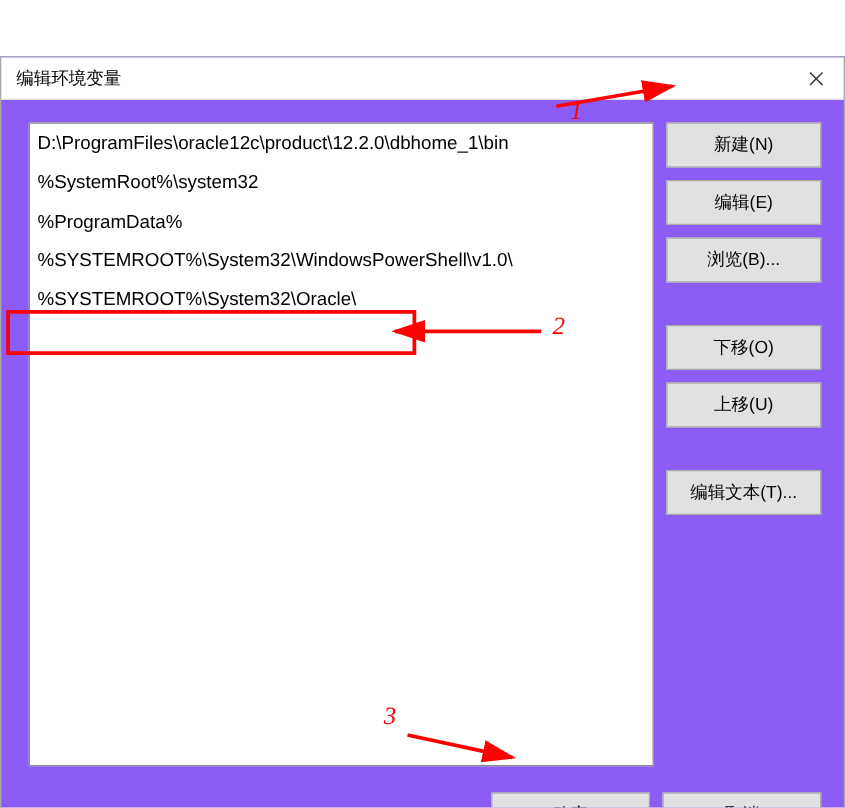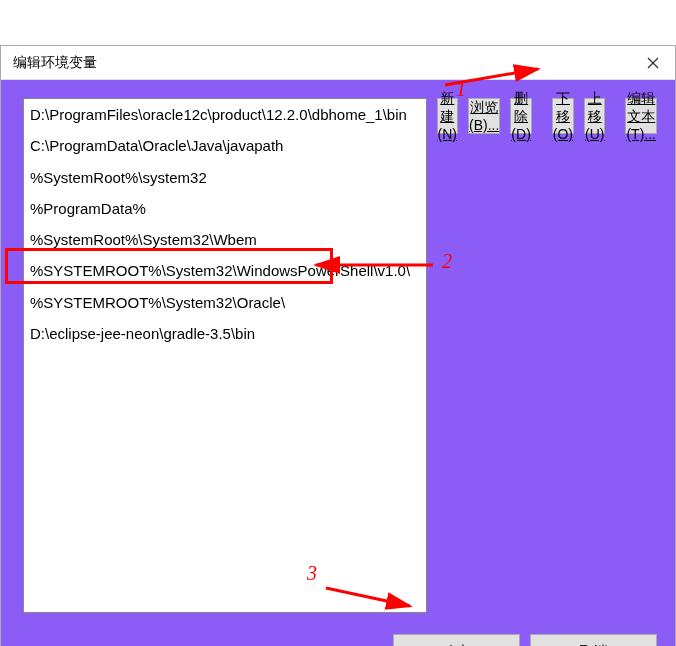--- a/index.html
+++ b/index.html
@@ -61,23 +61,22 @@
       padding: 4px 6px;
       font-size: 15px;
       color: #000;
       cursor: default;
       white-space: nowrap;
       line-height: 1.55;
     }
     .side-buttons {
       flex: 1;
       display: flex;
-      flex-direction: row;
+      flex-direction: column;
       gap: 10px;
-      text-decoration: underline;
     }
     .btn {
       height: 36px;
       border: 1px solid #aaa;
       background: #e1e1e1;
       font-size: 14px;
       font-family: inherit;
       cursor: pointer;
       display: flex;
       align-items: center;
@@ -123,33 +122,30 @@
       <svg width="12" height="12" viewBox="0 0 12 12">
         <line x1="1" y1="1" x2="11" y2="11" stroke="#333" stroke-width="1.2"></line>
         <line x1="11" y1="1" x2="1" y2="11" stroke="#333" stroke-width="1.2"></line>
       </svg>
     </div>
   </div>
 
   <div class="content">
     <div class="list-container">
       <div class="list-item">D:\ProgramFiles\oracle12c\product\12.2.0\dbhome_1\bin</div>
-      <div class="list-item">C:\ProgramData\Oracle\Java\javapath</div>
       <div class="list-item">%SystemRoot%\system32</div>
       <div class="list-item">%ProgramData%</div>
-      <div class="list-item">%SystemRoot%\System32\Wbem</div>
       <div class="list-item">%SYSTEMROOT%\System32\WindowsPowerShell\v1.0\</div>
       <div class="list-item">%SYSTEMROOT%\System32\Oracle\</div>
-      <div class="list-item">D:\eclipse-jee-neon\gradle-3.5\bin</div>
     </div>
 
     <div class="side-buttons">
       <button class="btn">新建(N)</button>
+      <button class="btn">编辑(E)</button>
       <button class="btn">浏览(B)...</button>
-      <button class="btn">删除(D)</button>
       <div class="spacer-sm"></div>
       <button class="btn">下移(O)</button>
       <button class="btn">上移(U)</button>
       <div class="spacer-sm"></div>
       <button class="btn">编辑文本(T)...</button>
     </div>
   </div>
 
   <div class="footer">
     <button class="btn">确定</button>

